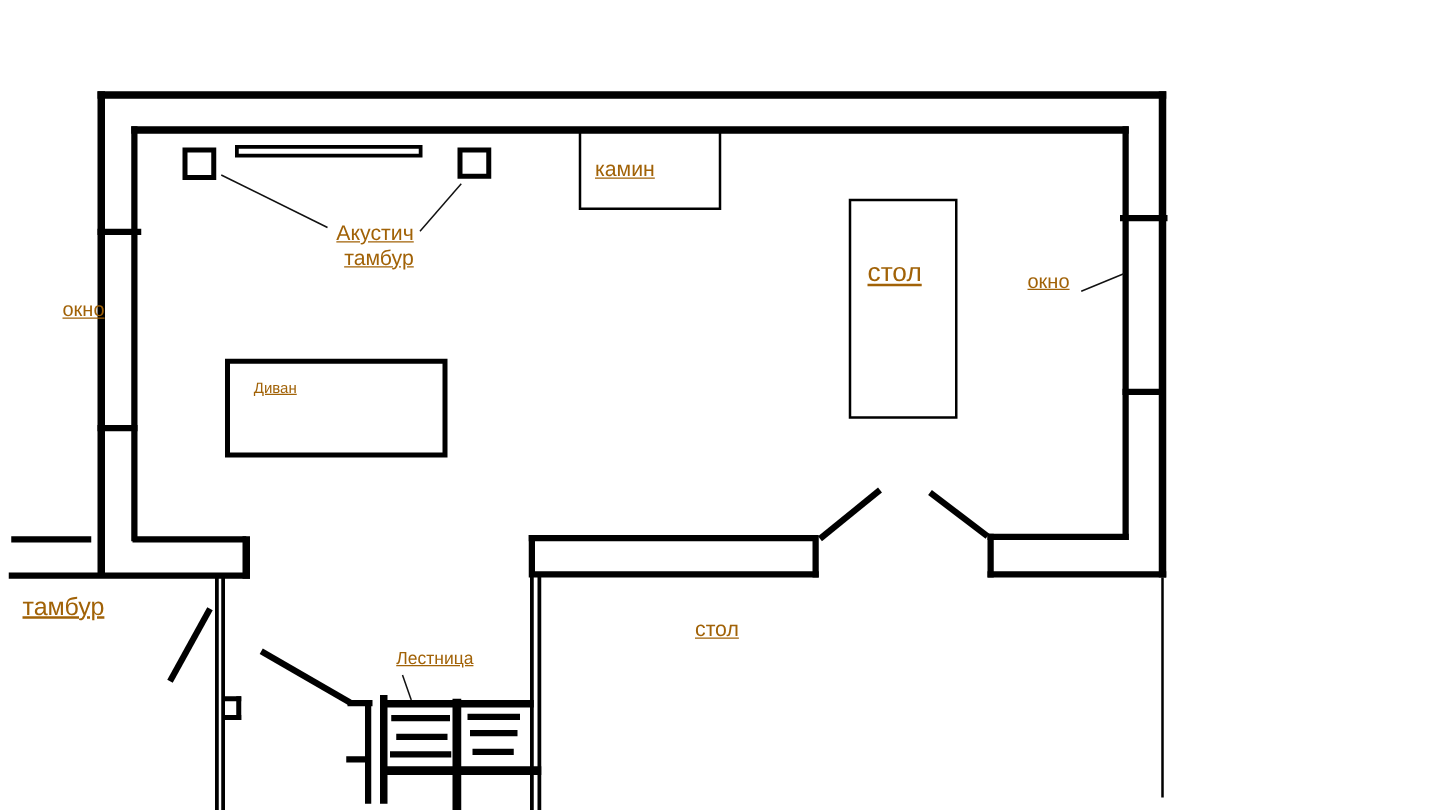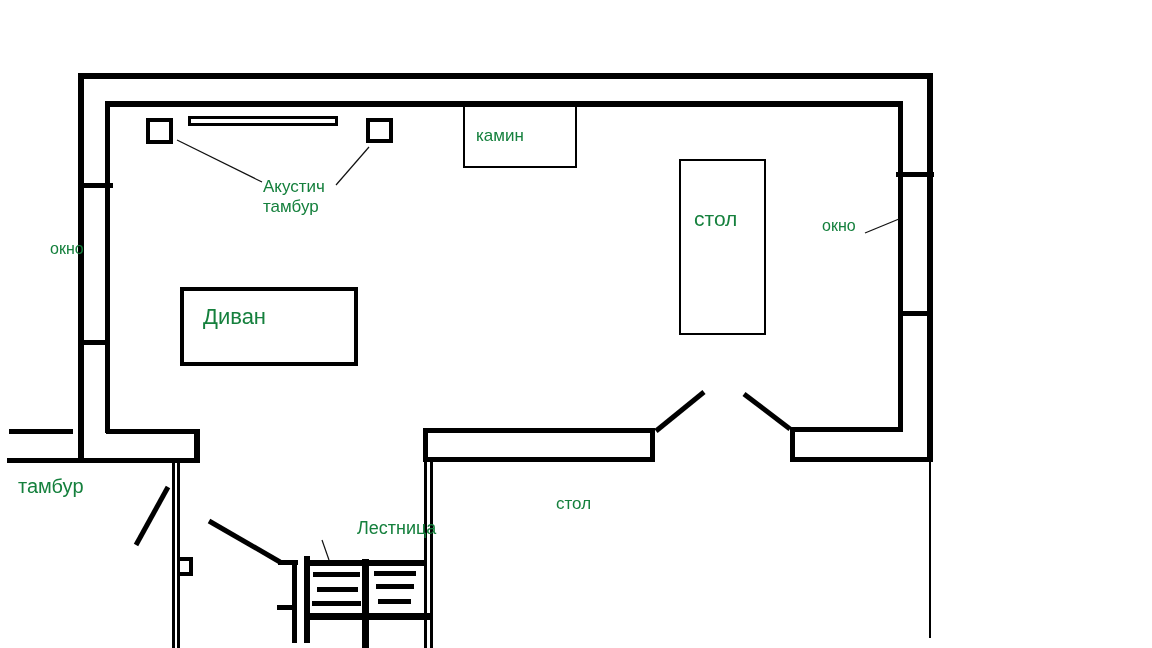--- a/index.html
+++ b/index.html
@@ -2,21 +2,21 @@
 <html><head>
 <meta charset="utf-8">
 <style>
   html,body{margin:0;padding:0;background:#fff;}
   #canvas{
     position:relative;width:1152px;height:648px;background:#ffffff;overflow:hidden;
     font-family:"Liberation Sans",sans-serif;
   }
   .w{position:absolute;background:#000000;}
   .box{position:absolute;background:#ffffff;box-sizing:border-box;}
-  .lbl{position:absolute;color:#15803d;white-space:nowrap;line-height:1.15;}
+  .lbl{position:absolute;color:#a16207;white-space:nowrap;line-height:1.15;text-decoration:underline;}
   svg.overlay{position:absolute;left:0;top:0;width:1152px;height:648px;}
 </style>
 </head>
 <body>
 
 <div id="canvas">
 
   <div class="box" style="left:146px;top:118px;width:27px;height:26px;border:4px solid #000;"></div>
   <div class="box" style="left:188px;top:116px;width:150px;height:10px;border:3px solid #000;"></div>
   <div class="box" style="left:366px;top:118px;width:27px;height:25px;border:4px solid #000;"></div>
@@ -80,26 +80,26 @@
     <line x1="168" y1="487" x2="136" y2="545" stroke="#000" stroke-width="5"></line>
     <line x1="209" y1="521" x2="280" y2="562" stroke="#000" stroke-width="5"></line>
     <line x1="656" y1="431" x2="704" y2="392" stroke="#000" stroke-width="5"></line>
     <line x1="744" y1="394" x2="790" y2="429" stroke="#000" stroke-width="5"></line>
     <line x1="177" y1="140" x2="262" y2="182" stroke="#111" stroke-width="1.2"></line>
     <line x1="369" y1="147" x2="336" y2="185" stroke="#111" stroke-width="1.2"></line>
     <line x1="865" y1="233" x2="899" y2="219" stroke="#111" stroke-width="1.2"></line>
     <line x1="322" y1="540" x2="329" y2="560" stroke="#111" stroke-width="1.2"></line>
   </svg>
 
-  <div class="lbl" style="left:263px;top:177px;width:88px;text-align:left;font-size:17px;">
+  <div class="lbl" style="left:243px;top:177px;width:88px;text-align:right;font-size:17px;">
     <span>Акустич</span><br>
     <span>тамбур</span>
   </div>
   <div class="lbl" style="left:476px;top:126px;font-size:17px;">камин</div>
   <div class="lbl" style="left:694px;top:207px;font-size:21px;">стол</div>
   <div class="lbl" style="left:50px;top:240px;font-size:16px;">окно</div>
   <div class="lbl" style="left:822px;top:217px;font-size:16px;">окно</div>
-  <div class="lbl" style="left:203px;top:304px;font-size:22px;">Диван</div>
+  <div class="lbl" style="left:203px;top:304px;font-size:12px;">Диван</div>
   <div class="lbl" style="left:18px;top:475px;font-size:20px;">тамбур</div>
-  <div class="lbl" style="left:317px;top:518px;font-size:18px;margin-left:40px;">Лестница</div>
+  <div class="lbl" style="left:317px;top:518px;font-size:14px;">Лестница</div>
   <div class="lbl" style="left:556px;top:494px;font-size:17px;">стол</div>
 
 </div>
 
 </body></html>

